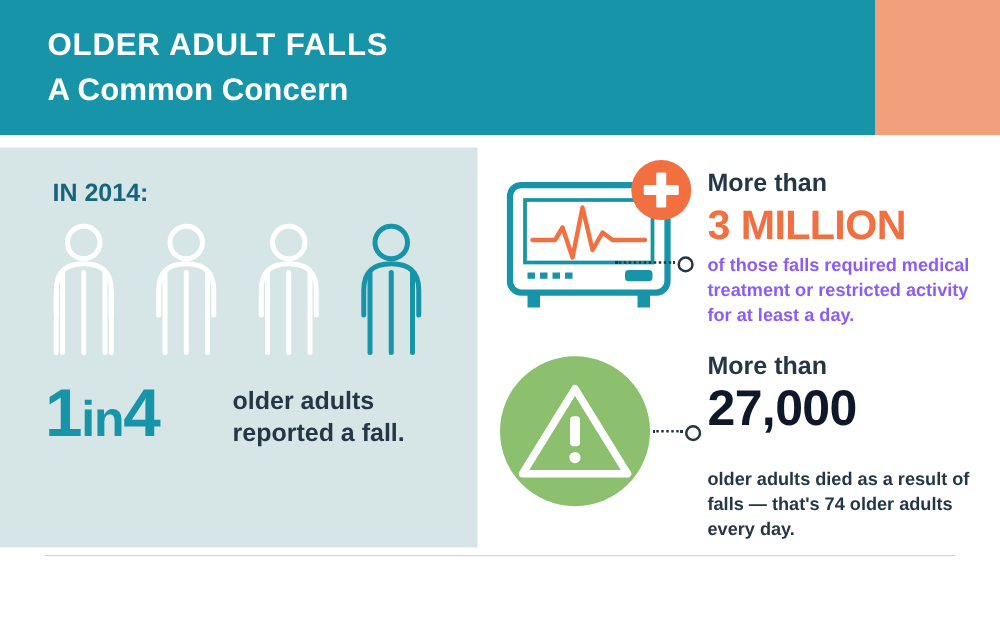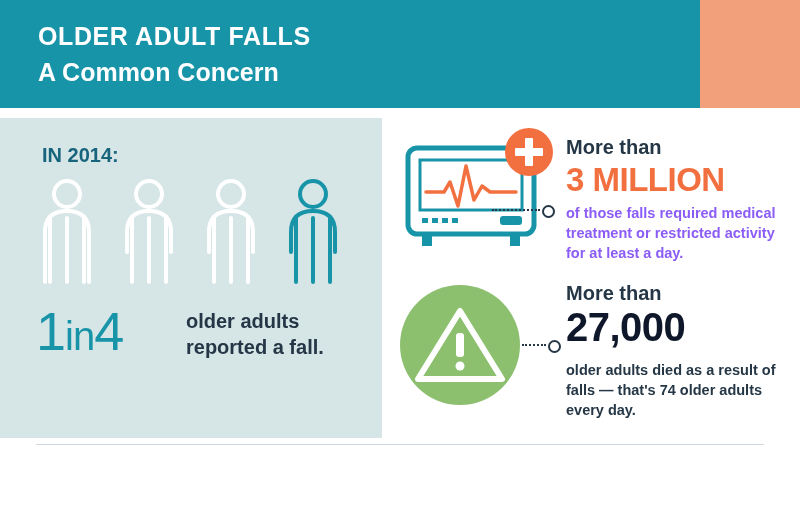--- a/index.html
+++ b/index.html
@@ -87,21 +87,21 @@
     height: 108px;
   }
   .person svg { display: block; }
 
   .stat-1in4 {
     position: absolute;
     left: 36px;
     top: 182px;
     color: #1894a8;
     font-size: 54px;
-    font-weight: normal;
+    font-weight: bold;
     letter-spacing: -1px;
     text-align: right;
   }
   .stat-1in4 .small {
     font-size: 40px;
   }
   .left-caption {
     position: absolute;
     left: 186px;
     top: 190px;
@@ -232,21 +232,21 @@
     font-size: 40px;
     font-weight: bold;
     letter-spacing: -0.5px;
     margin-top: 0px;
   }
   .block2-body {
     color: #253746;
     font-size: 14.5px;
     font-weight: bold;
     line-height: 20px;
-    margin-top: 10px;
+    margin-top: 24px;
   }
 
   
   .footer {
     position: absolute;
     left: 0;
     top: 446px;
     width: 800px;
     height: 66px;
     background: #ffffff;

